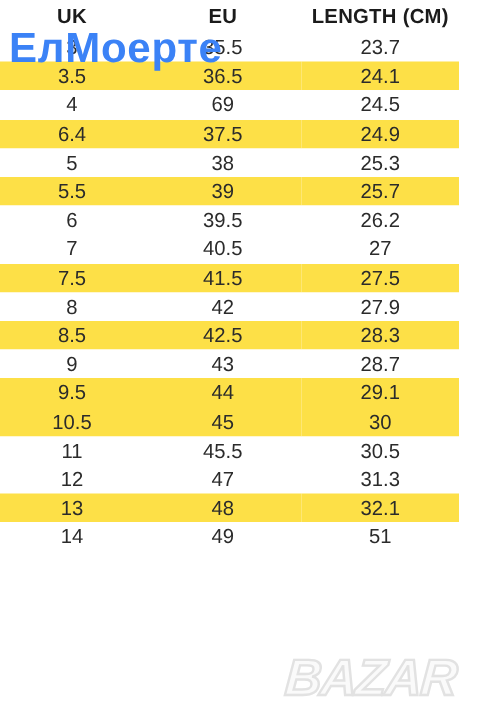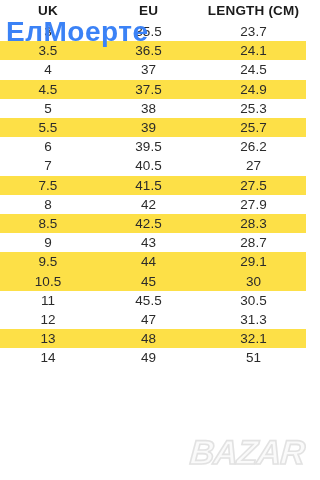--- a/index.html
+++ b/index.html
@@ -122,25 +122,25 @@
           <td>35.5</td>
           <td>23.7</td>
         </tr>
         <tr class="row-even">
           <td>3.5</td>
           <td>36.5</td>
           <td>24.1</td>
         </tr>
         <tr class="row-odd">
           <td>4</td>
-          <td>37</td>
+          <td>69</td>
           <td>24.5</td>
         </tr>
         <tr class="row-even">
-          <td>4.5</td>
+          <td>6.4</td>
           <td>37.5</td>
           <td>24.9</td>
         </tr>
         <tr class="row-odd">
           <td>5</td>
           <td>38</td>
           <td>25.3</td>
         </tr>
         <tr class="row-even">
           <td>5.5</td>

